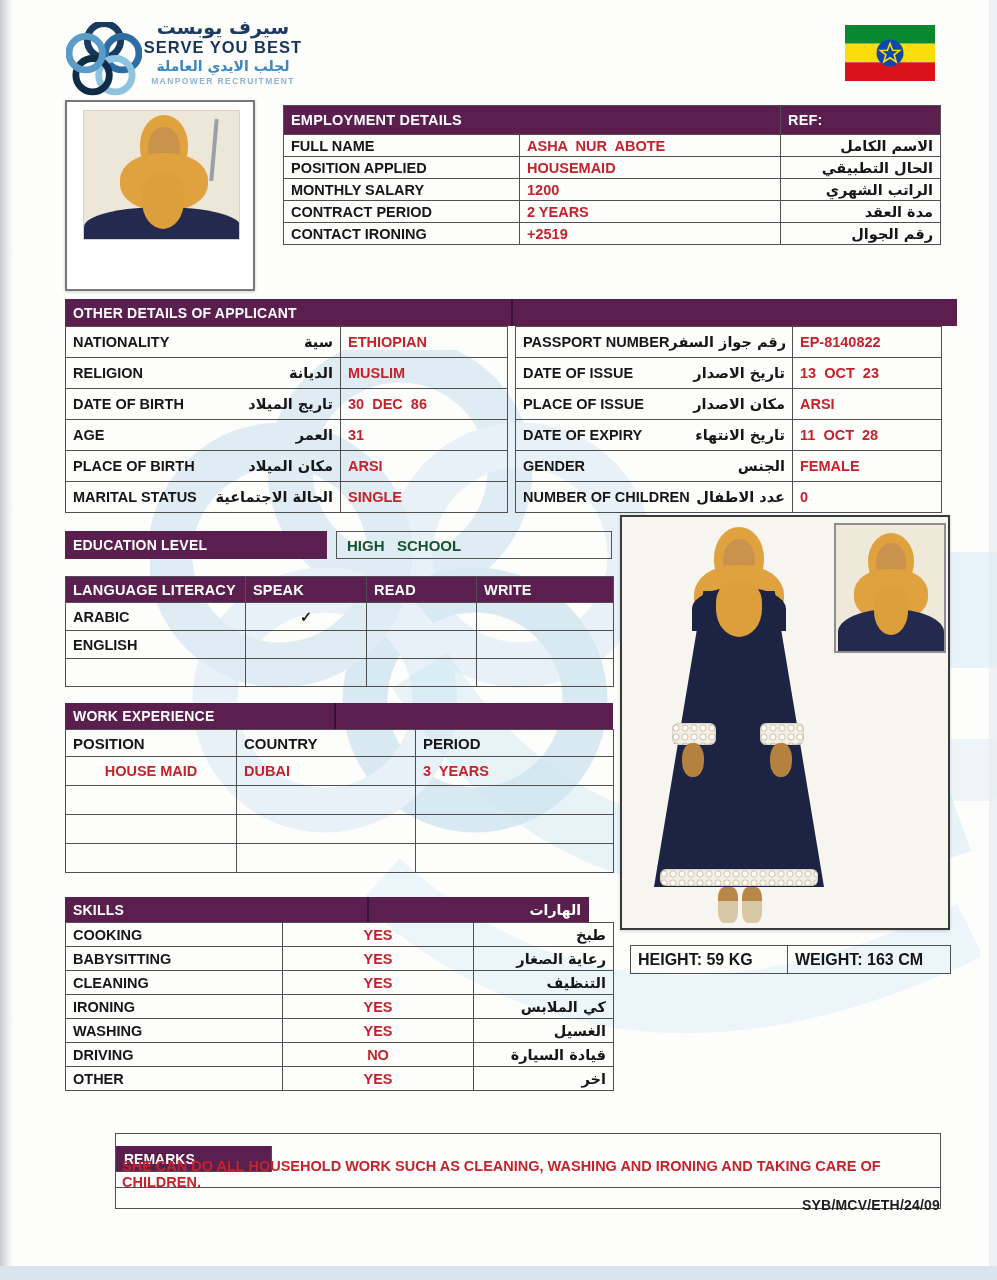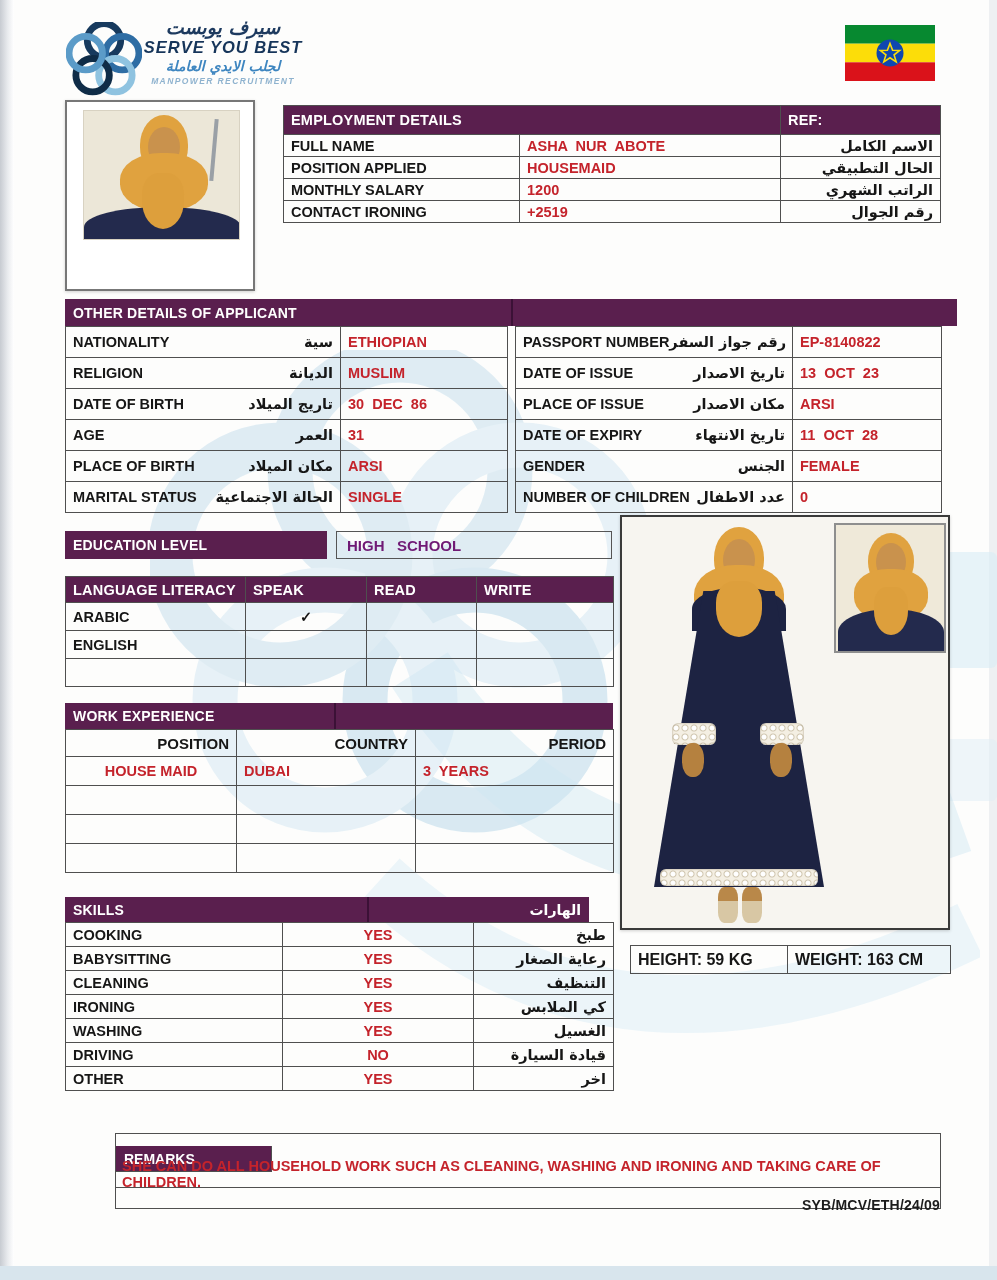--- a/index.html
+++ b/index.html
@@ -31,30 +31,30 @@
   .r { text-align:right; }
   .ar { font-family:"DejaVu Sans", sans-serif; direction:rtl; unicode-bidi:plaintext; }
 
   .emp td { height:22px; }
   .emp tr.h td { height:29px; }
   .od td { height:31px; }
   .lr { display:flex; justify-content:space-between; align-items:center; width:100%; }
   .lang td { height:28px; }
   .lang tr.h td { height:26px; }
   .work td { height:29px; }
-  .work tr.wh td { height:27px; text-align:right; font-size:15px; }
+  .work tr.wh td { height:27px; text-align:left; font-size:15px; }
   .skills td { height:24px; font-size:14.5px; }
   .hw td { height:28px; font-size:16px; border-width:1.5px;margin-left:32px; }
 
   .vbox { position:absolute; border:1.5px solid #555; display:flex; align-items:center;
-    padding:0 10px; font-weight:bold; font-size:15px; white-space:pre; color:#701a75; }
+    padding:0 10px; font-weight:bold; font-size:15px; white-space:pre; color:#14532d; }
 
   
   .logo { position:absolute; left:66px; top:14px; width:300px; height:84px; }
-  .logo-text { position:absolute; left:66px; top:2px; width:182px; text-align:center; color:#16355a;font-style:italic; }
+  .logo-text { position:absolute; left:66px; top:2px; width:182px; text-align:center; color:#16355a; }
   .logo-ar { font-size:19px; font-weight:bold; color:#1d3a5f; line-height:22px; }
   .logo-en { font-size:16.5px; font-weight:bold; letter-spacing:1px; line-height:19px; }
   .logo-ar2 { font-size:14px; font-weight:bold; color:#3e86c0; line-height:18px; }
   .logo-tag { font-size:8.5px; font-weight:bold; color:#8fb3cf; letter-spacing:1.4px; line-height:12px; }
 
   
   .pbox { position:absolute; background:#fff; border:2px solid #777; box-shadow:0 1px 3px rgba(0,0,0,.18); }
   .px { position:absolute; }
   .lace { background-color:#f4efe3;
     background-image:radial-gradient(circle at 4px 5px, #ffffff 2px, #cfc5ae 3px, transparent 4px);
@@ -153,20 +153,25 @@
       <td>POSITION APPLIED</td>
       <td class="red">HOUSEMAID</td>
       <td class="ar r">الحال التطبيقي</td>
     </tr>
     <tr>
       <td>MONTHLY SALARY</td>
       <td class="red">1200</td>
       <td class="ar r">الراتب الشهري</td>
     </tr>
     <tr>
+      <td>CONTRACT PERIOD</td>
+      <td class="red">2 YEARS</td>
+      <td class="ar r">مدة العقد</td>
+    </tr>
+    <tr>
       <td>CONTACT IRONING</td>
       <td class="red">+2519</td>
       <td class="ar r">رقم الجوال</td>
     </tr>
   </tbody>
     </table>
 
   <div class="bar" style="left:65px;top:299px;width:892px;height:27px">
     <span>OTHER DETAILS OF APPLICANT</span>
     <span class="bar-div" style="left:446px"></span>

